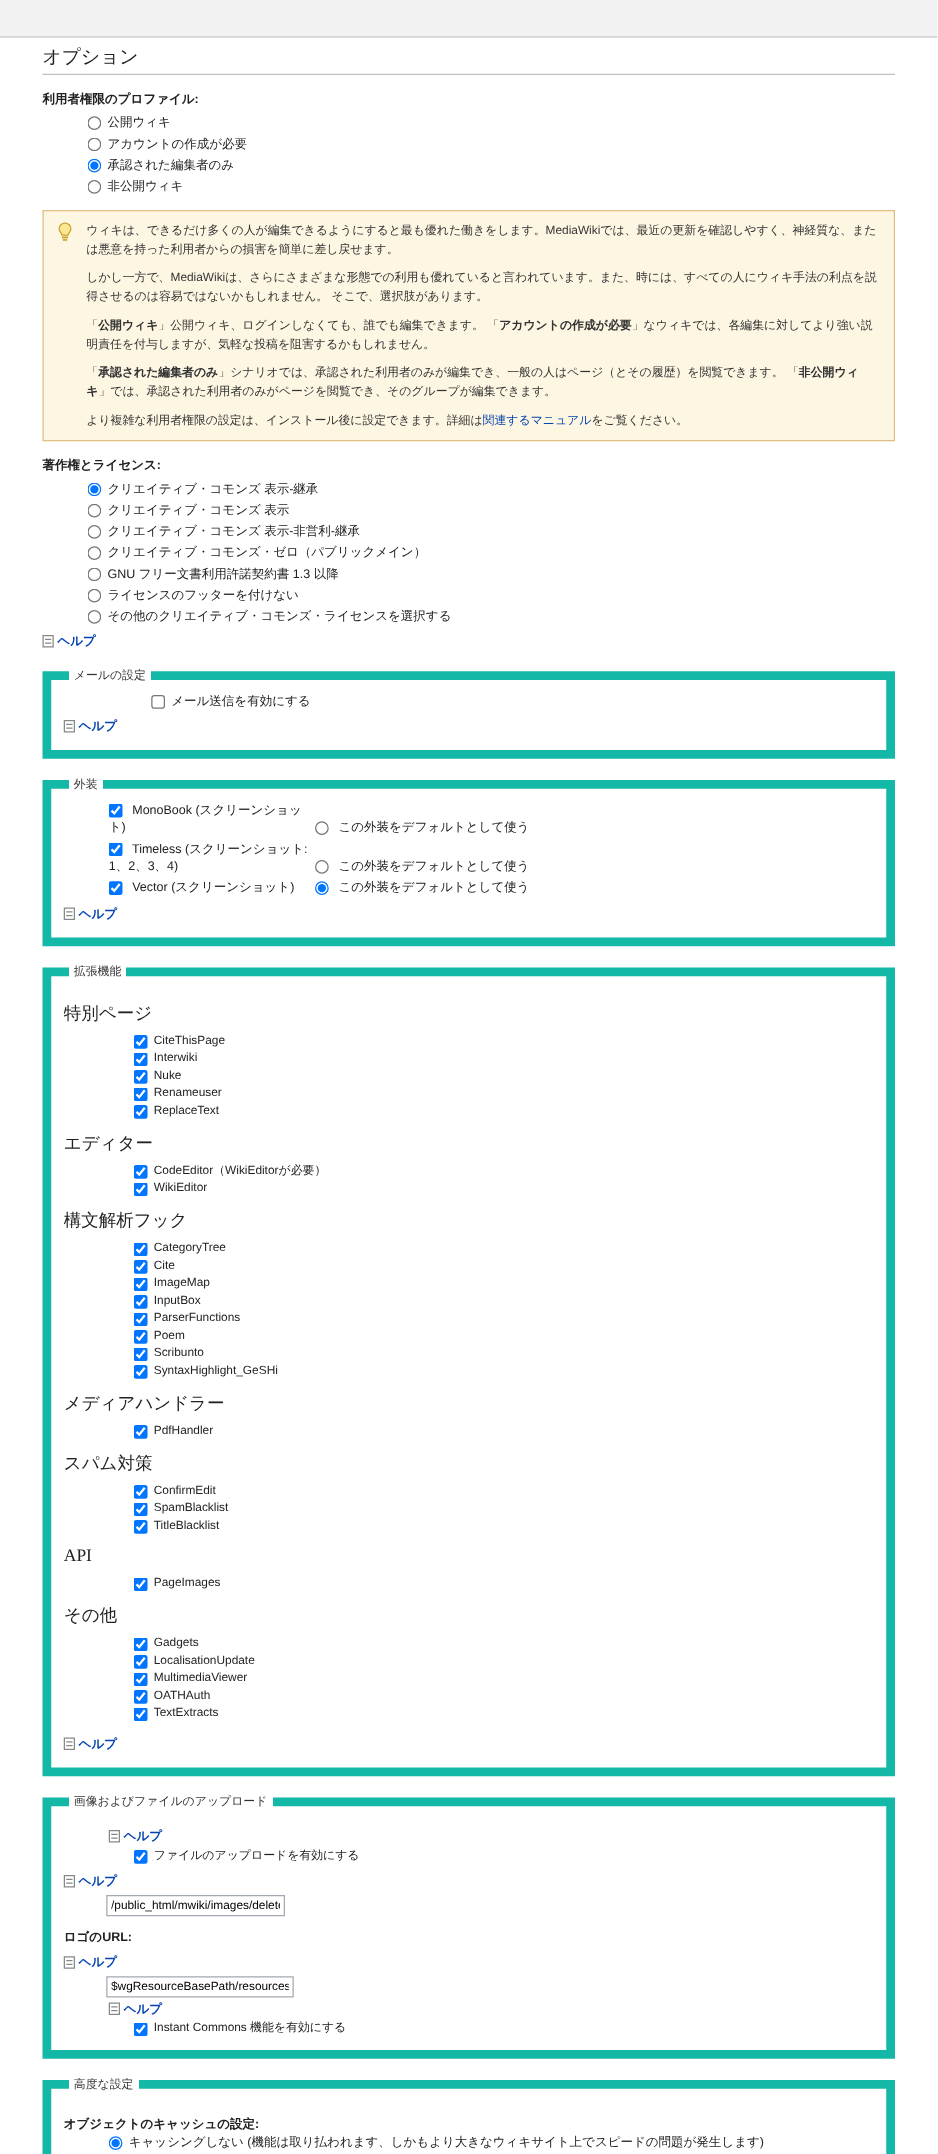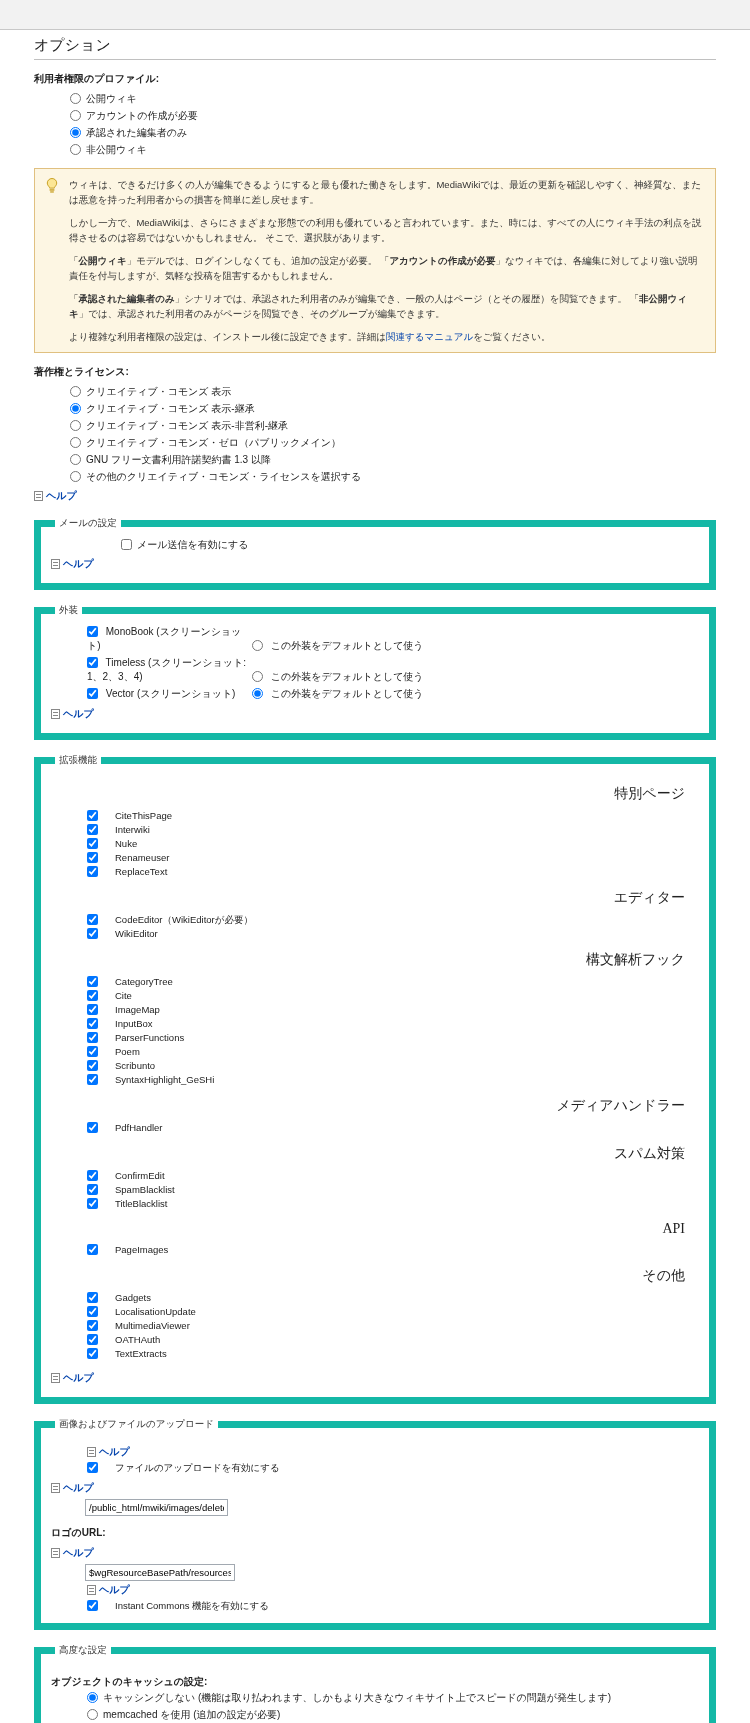--- a/index.html
+++ b/index.html
@@ -120,29 +120,27 @@
   }
   .skin-name { width: 165px; flex: 0 0 165px; }
   .skin-default { flex: 1; }
 
   .ext-group-title {
     font-size: 14px;
     font-weight: normal;
     margin: 10px 0 6px 0;
     font-family: "Liberation Serif", serif;
     color: #222;
-    text-align: right;
   }
   .ext-item {
     display: flex;
-    align-items: flex-start;
+    align-items: center;
     font-size: 9.5px;
     line-height: 14px;
-    margin-left: 36px;
-    gap: 12px;
+    margin-left: 56px;
   }
   .sub-label {
     font-size: 10px;
     font-weight: bold;
     margin: 10px 0 2px 0;
   }
   input[type=text] {
     font-size: 9.5px;
     padding: 2px 3px;
     border: 1px solid #a2a9b1;
@@ -191,56 +189,61 @@
       <span class="bulb">
         <svg width="18" height="18" viewBox="0 0 18 18">
           <path d="M9 1.5c-2.6 0-4.7 2-4.7 4.5 0 1.7 1 2.8 1.7 3.7.4.5.6.9.6 1.4h4.8c0-.5.2-.9.6-1.4.7-.9 1.7-2 1.7-3.7 0-2.5-2.1-4.5-4.7-4.5z" fill="#fce694" stroke="#c9a227" stroke-width="1"></path>
           <rect x="6.6" y="12.2" width="4.8" height="1.5" fill="#c9a227"></rect>
           <rect x="7.2" y="14.3" width="3.6" height="1.3" fill="#c9a227"></rect>
         </svg>
       </span>
       <p>ウィキは、できるだけ多くの人が編集できるようにすると最も優れた働きをします。MediaWikiでは、最近の更新を確認しやすく、神経質な、または悪意を持った利用者からの損害を簡単に差し戻せます。</p>
       <p>しかし一方で、MediaWikiは、さらにさまざまな形態での利用も優れていると言われています。また、時には、すべての人にウィキ手法の利点を説得させるのは容易ではないかもしれません。 そこで、選択肢があります。</p>
       <p>
-        <span>「</span><b>公開ウィキ</b><span>」モデルでは、ログインしなくても、追加の設定が必要。 「</span><b>アカウントの作成が必要</b><span>」なウィキでは、各編集に対してより強い説明責任を付与しますが、気軽な投稿を阻害するかもしれません。</span>
+        <span>「</span><b>公開ウィキ</b><span>」公開ウィキ、ログインしなくても、誰でも編集できます。 「</span><b>アカウントの作成が必要</b><span>」なウィキでは、各編集に対してより強い説明責任を付与しますが、気軽な投稿を阻害するかもしれません。</span>
       </p>
       <p>
         <span>「</span><b>承認された編集者のみ</b><span>」シナリオでは、承認された利用者のみが編集でき、一般の人はページ（とその履歴）を閲覧できます。 「</span><b>非公開ウィキ</b><span>」では、承認された利用者のみがページを閲覧でき、そのグループが編集できます。</span>
       </p>
       <p>
         <span>より複雑な利用者権限の設定は、インストール後に設定できます。詳細は</span><a href="#">関連するマニュアル</a><span>をご覧ください。</span>
       </p>
     </div>
 
     <div class="section-label">著作権とライセンス:</div>
     <div class="radio-list">
       <div class="opt-row">
         <span class="ind"></span>
-        <input type="radio" name="license" style="">
-        <span class="opt-label">クリエイティブ・コモンズ 表示</span>
-      </div>
-      <div class="opt-row">
-        <span class="ind"></span>
         <input type="radio" name="license" checked="" style="">
         <span class="opt-label">クリエイティブ・コモンズ 表示-継承</span>
       </div>
       <div class="opt-row">
         <span class="ind"></span>
         <input type="radio" name="license" style="">
+        <span class="opt-label">クリエイティブ・コモンズ 表示</span>
+      </div>
+      <div class="opt-row">
+        <span class="ind"></span>
+        <input type="radio" name="license" style="">
         <span class="opt-label">クリエイティブ・コモンズ 表示-非営利-継承</span>
       </div>
       <div class="opt-row">
         <span class="ind"></span>
         <input type="radio" name="license" style="">
         <span class="opt-label">クリエイティブ・コモンズ・ゼロ（パブリックメイン）</span>
       </div>
       <div class="opt-row">
         <span class="ind"></span>
         <input type="radio" name="license" style="">
         <span class="opt-label">GNU フリー文書利用許諾契約書 1.3 以降</span>
+      </div>
+      <div class="opt-row">
+        <span class="ind"></span>
+        <input type="radio" name="license" style="">
+        <span class="opt-label">ライセンスのフッターを付けない</span>
       </div>
       <div class="opt-row">
         <span class="ind"></span>
         <input type="radio" name="license" style="">
         <span class="opt-label">その他のクリエイティブ・コモンズ・ライセンスを選択する</span>
       </div>
     </div>
     <div class="help-link">
       <span class="help-icon"></span>
       <a href="#">ヘルプ</a>

